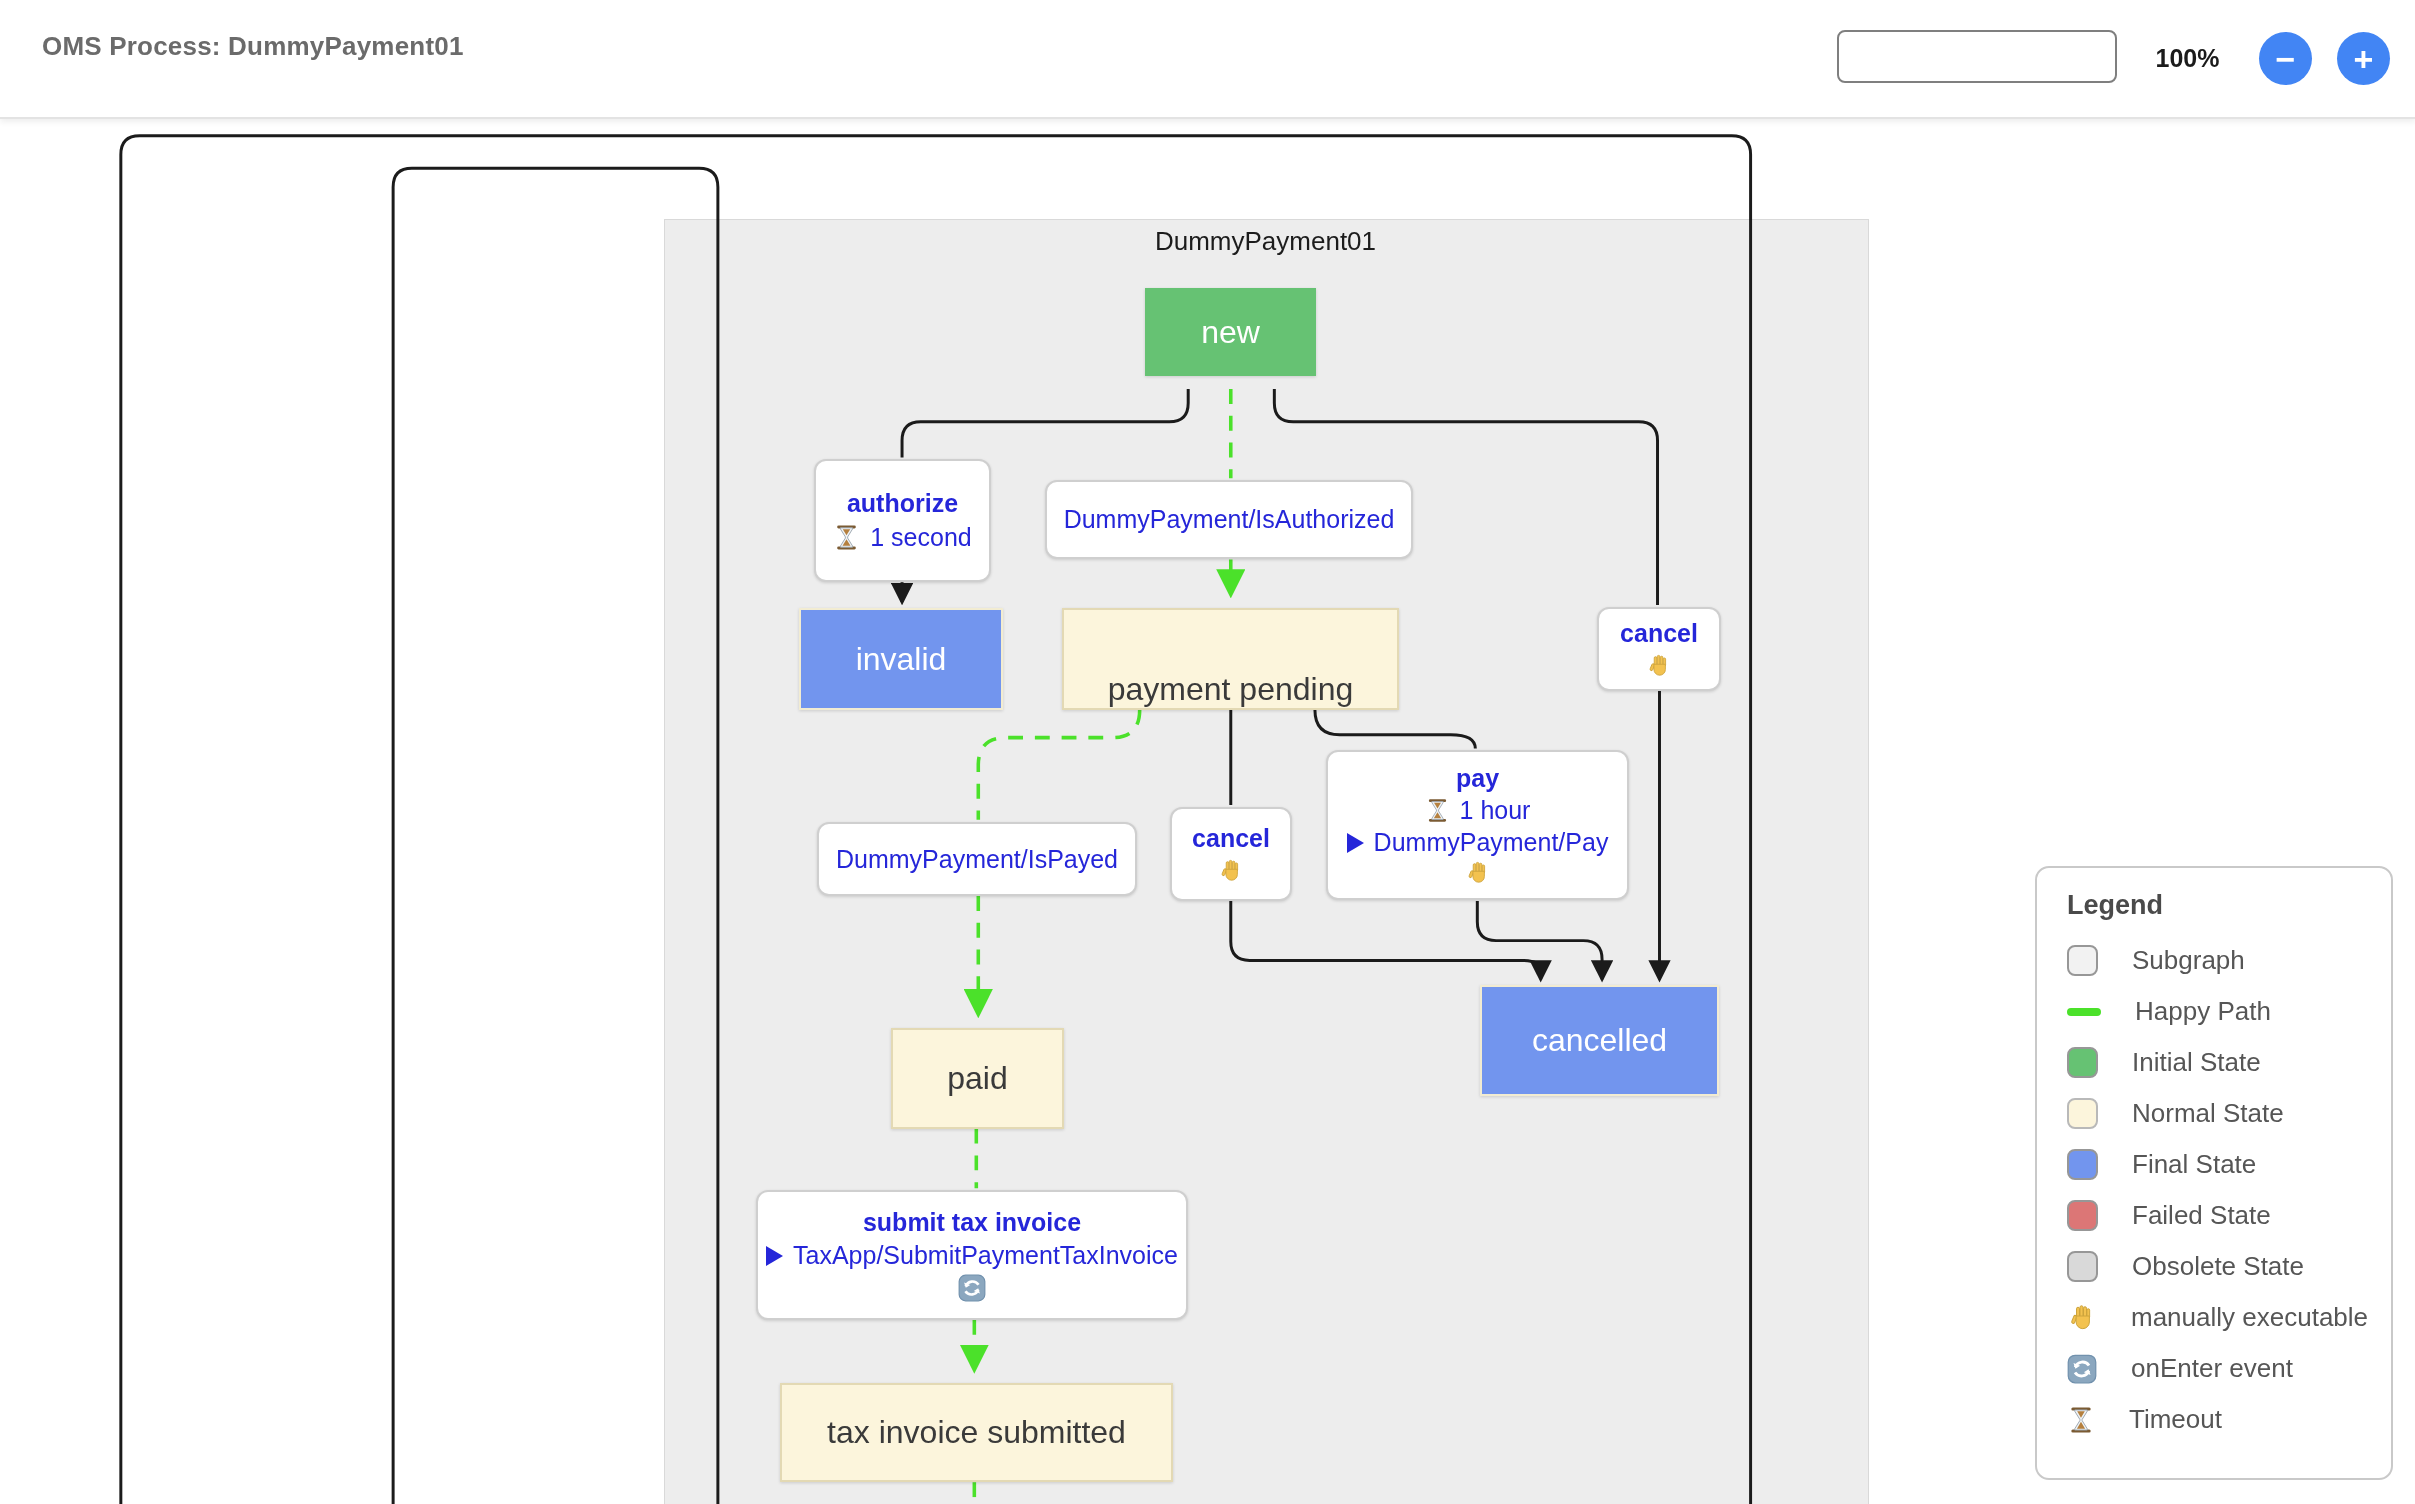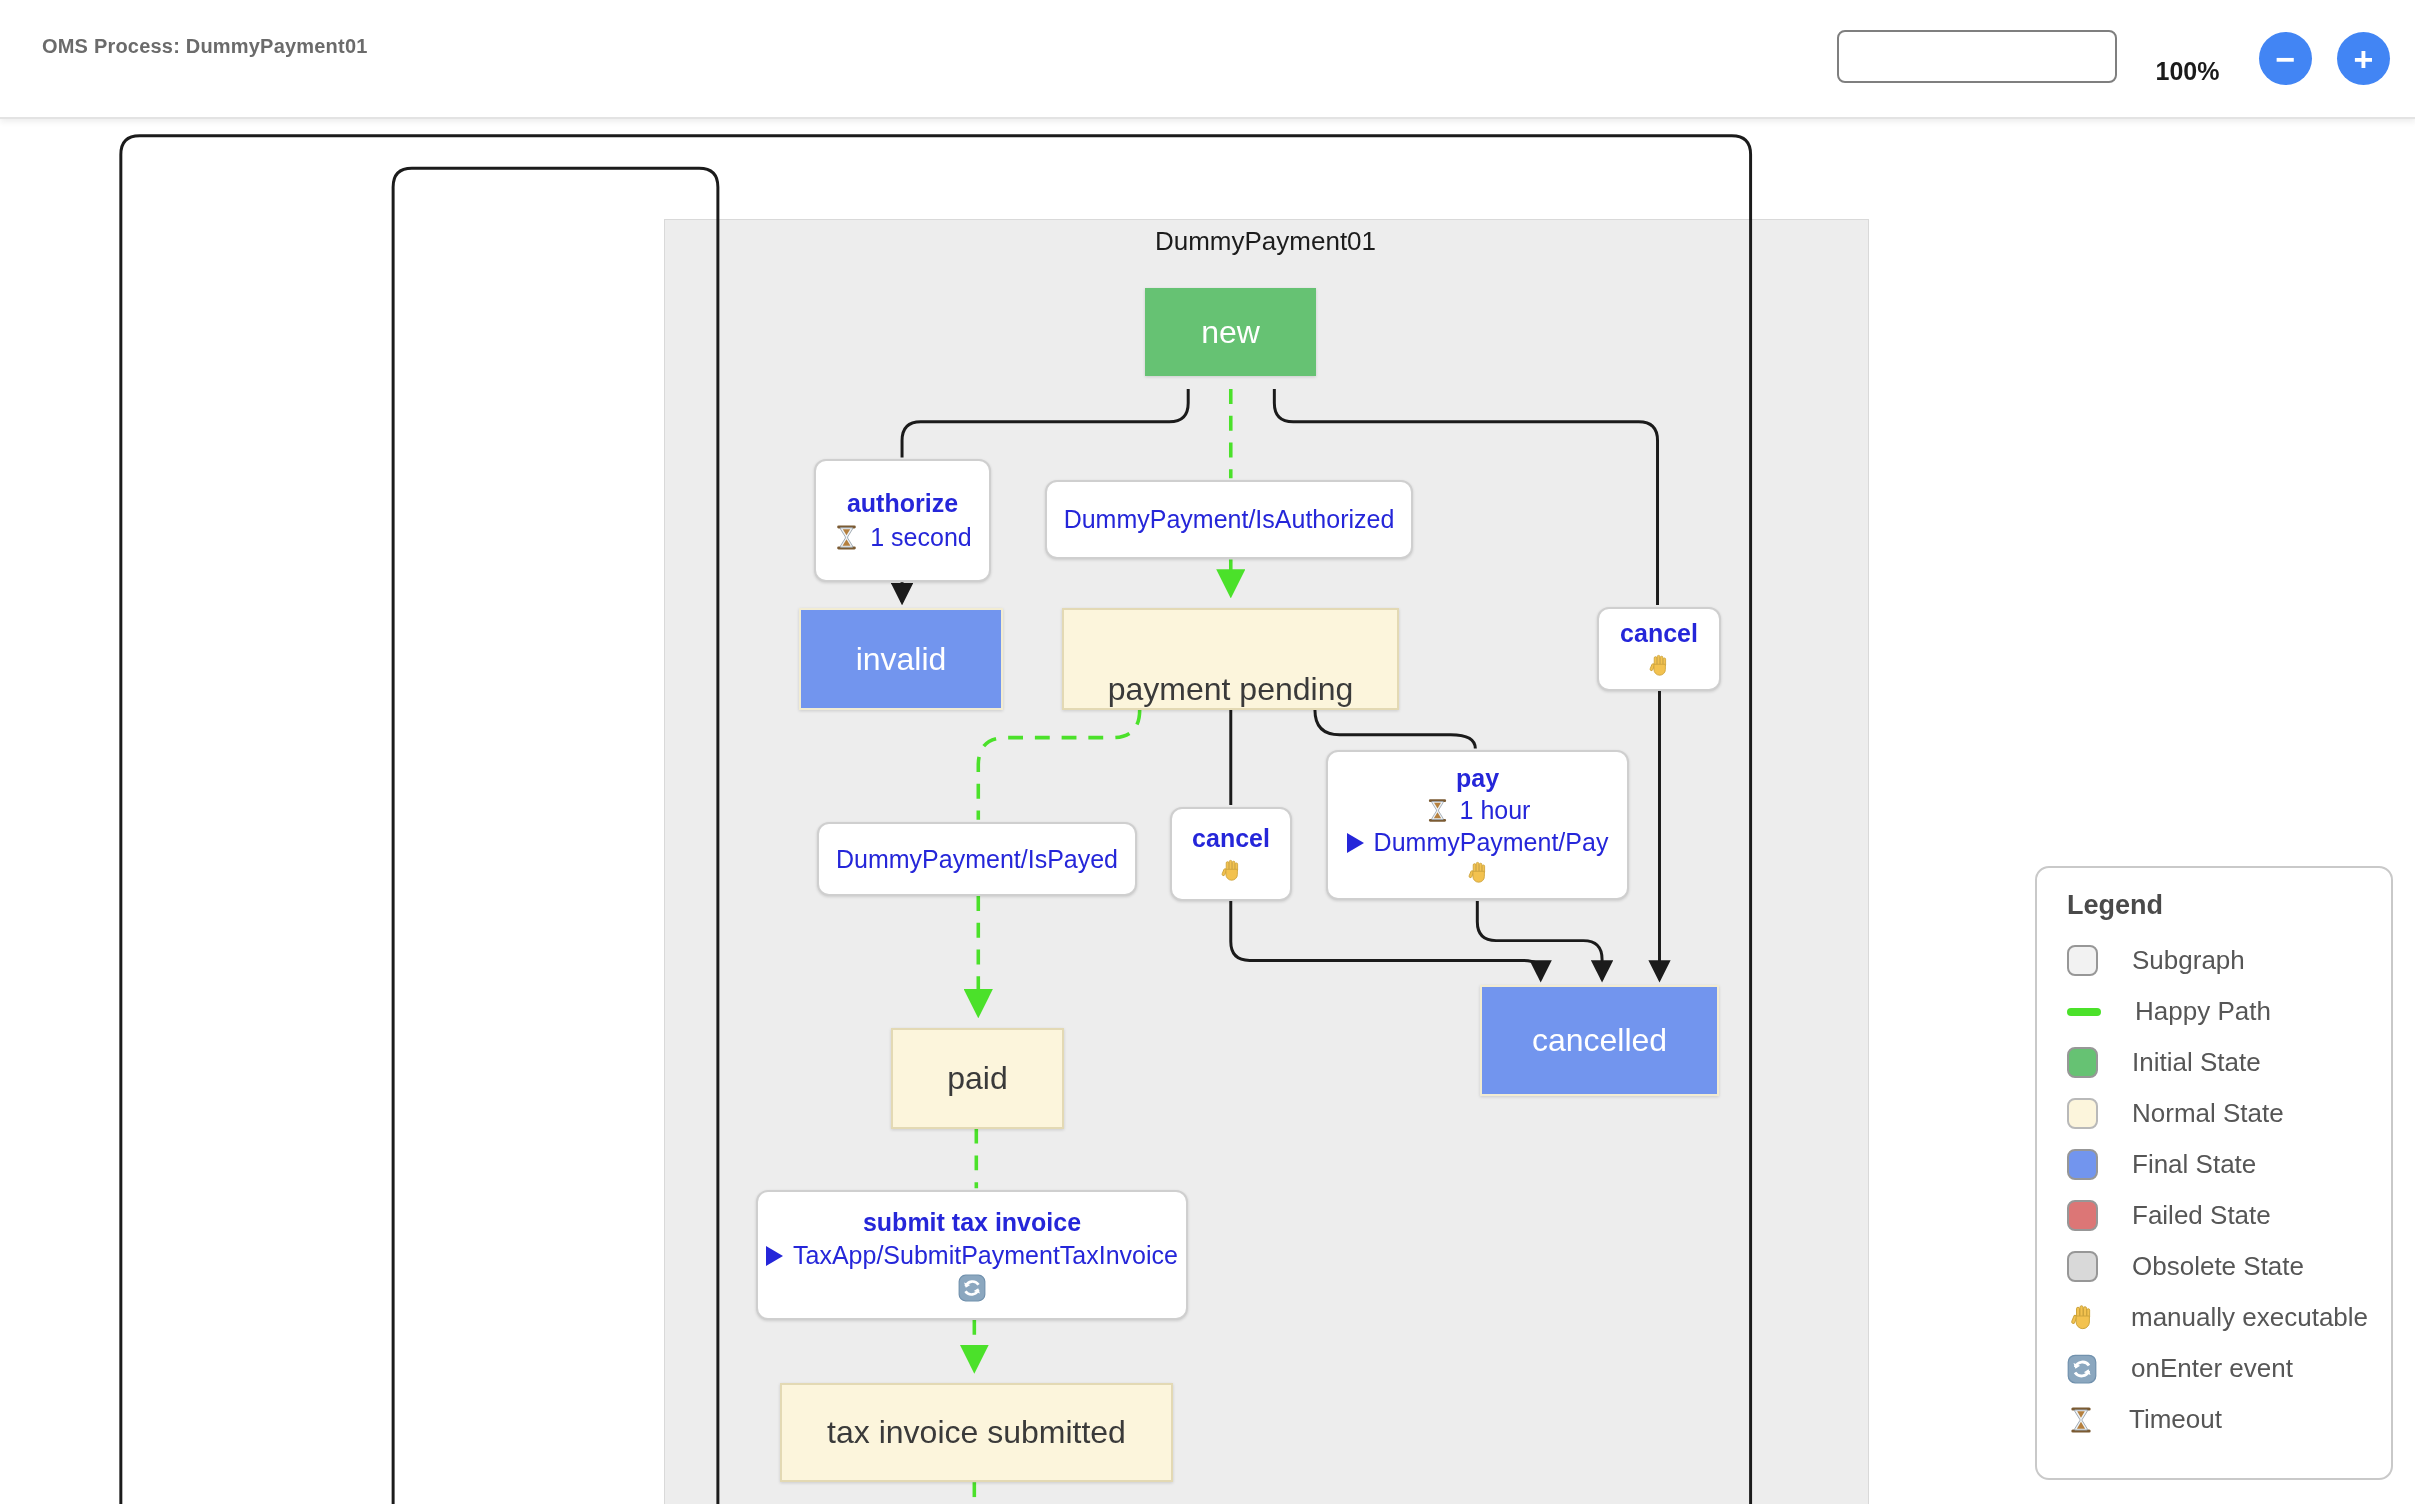--- a/index.html
+++ b/index.html
@@ -3,25 +3,25 @@
 <meta charset="utf-8">
 <style>
   html,body{margin:0;padding:0;background:#fff;}
   body{width:2416px;height:1505px;position:relative;overflow:hidden;
        font-family:"Liberation Sans", sans-serif;}
 
   
   .header{position:absolute;left:0;top:0;width:2416px;height:117px;background:#fff;
           border-bottom:2px solid #e3e3e3;box-shadow:0 3px 6px rgba(0,0,0,.07);z-index:50;}
   .header-title{position:absolute;left:42px;top:0;height:92px;display:flex;align-items:center;
-          font-size:20px;font-weight:bold;color:#6b6b6b;letter-spacing:0.2px;}
+          font-size:26px;font-weight:bold;color:#6b6b6b;letter-spacing:0.2px;}
   .zoom-input{position:absolute;left:1837px;top:30px;width:280px;height:53px;border:2px solid #7f7f7f;
           border-radius:8px;font-size:24px;padding:0 12px;box-sizing:border-box;color:#222;background:#fff;}
   .zoom-pct{position:absolute;left:2138px;top:0;width:99px;height:117px;display:flex;align-items:center;
-          justify-content:center;font-size:25px;font-weight:bold;color:#1b1b1b;margin-top:13px;}
+          justify-content:center;font-size:25px;font-weight:bold;color:#1b1b1b;}
   .round-btn{position:absolute;top:32px;width:53px;height:53px;border-radius:50%;background:#4285f4;border:none;
           color:#fff;font-size:34px;font-weight:bold;display:flex;align-items:center;justify-content:center;
           cursor:pointer;line-height:1;padding:0;}
   .btn-minus{left:2259px;} .btn-plus{left:2337px;}
 
   
   .canvas{position:absolute;left:0;top:0;width:2416px;height:1505px;background:#fff;}
   .subgraph{position:absolute;left:664px;top:219px;width:1203px;height:1286px;background:#ededed;
           border:1px solid #d9d9d9;z-index:1;}
   .subgraph-title{position:absolute;left:664px;top:226px;width:1203px;text-align:center;font-size:26px;

